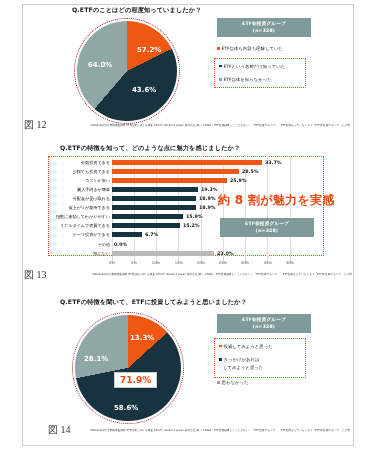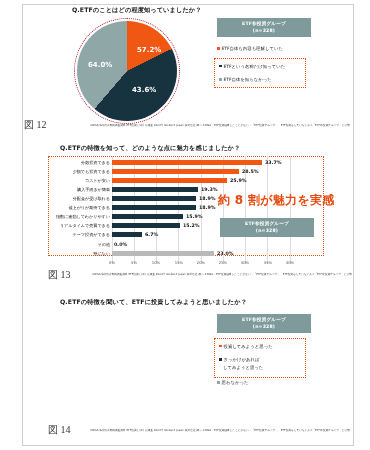--- a/index.html
+++ b/index.html
@@ -253,29 +253,38 @@
     </div>
 
     <div class="annot" style="left:170px;top:36px;">約 8 割が魅力を実感</div>
 
     <div class="legend-head" style="left:172px;top:62px;width:86px;">
       <span>ETF非投資グループ</span><br>
       <span>(n=328)</span>
     </div>
   </div>
 
-  <div class="fig-label" style="top:268px;margin-left:24px;">図 13</div>
+  <div class="fig-label" style="top:268px;">図 13</div>
   <div class="source" style="left:92px;top:272px;width:230px;">
     <span>※NISA未利用者実態調査資料 ETF投資に関する調査 2024年 Global X Japan 株式会社 調べ
 ※NISA・ETF投資経験したことがない・「ETF投資グループ」、ETF投資をしていない人=「ETF非投資グループ」と分類</span>
   </div>
 
   <div class="panel panel-3">
     <div class="q-title" style="padding-left:14px;padding-top:6px;">Q.ETFの特徴を聞いて、ETFに投資してみようと思いましたか？</div>
 
+    <div class="pie-wrap" style="left:26px;top:20px;width:112px;height:112px;">
+      <div class="pie-outline" style="left:0;top:0;width:112px;height:112px;"></div>
+      <div class="pie" style="left:3px;top:3px;width:106px;height:106px;
+                  background:conic-gradient(#ef5713 0deg 47.9deg, #173340 47.9deg 258.9deg, #8fa7a7 258.9deg 360deg);"></div>
+      <div class="pie-label" style="left:58px;top:22px;">13.3%</div>
+      <div class="pie-label dark" style="left:42px;top:92px;">58.6%</div>
+      <div class="pie-label gray" style="left:12px;top:43px;">28.1%</div>
+      <div class="highlight-box" style="left:42px;top:60px;">71.9%</div>
+    </div>
 
     <div class="legend-head" style="left:171px;top:22px;width:86px;">
       <span>ETF非投資グループ</span><br>
       <span>(n=328)</span>
     </div>
 
     <div class="legend-box" style="left:168px;top:46px;width:92px;height:40px;">
       <div class="legend-item">
         <span class="sw" style="background:#ef5713;"></span>
         <span class="txt">投資してみようと思った</span>

